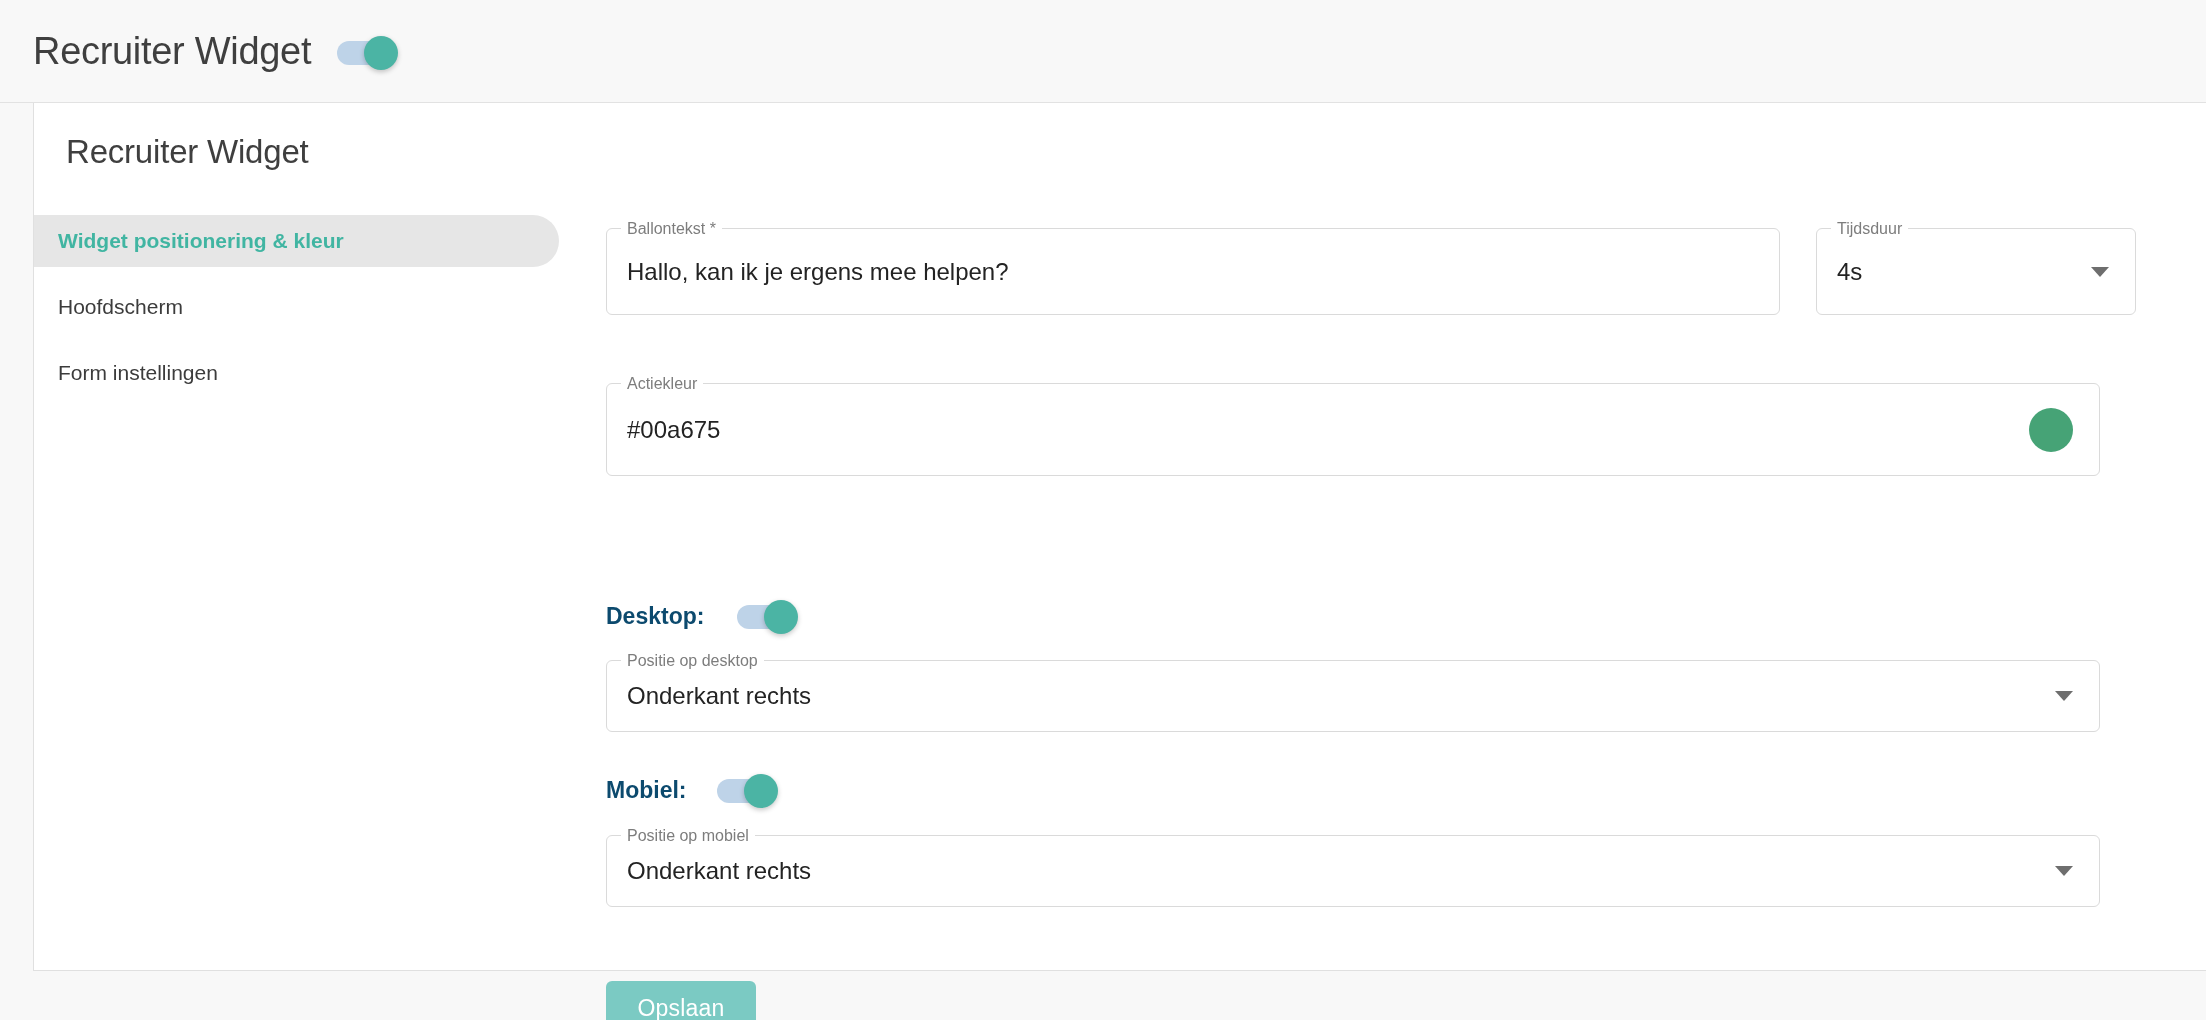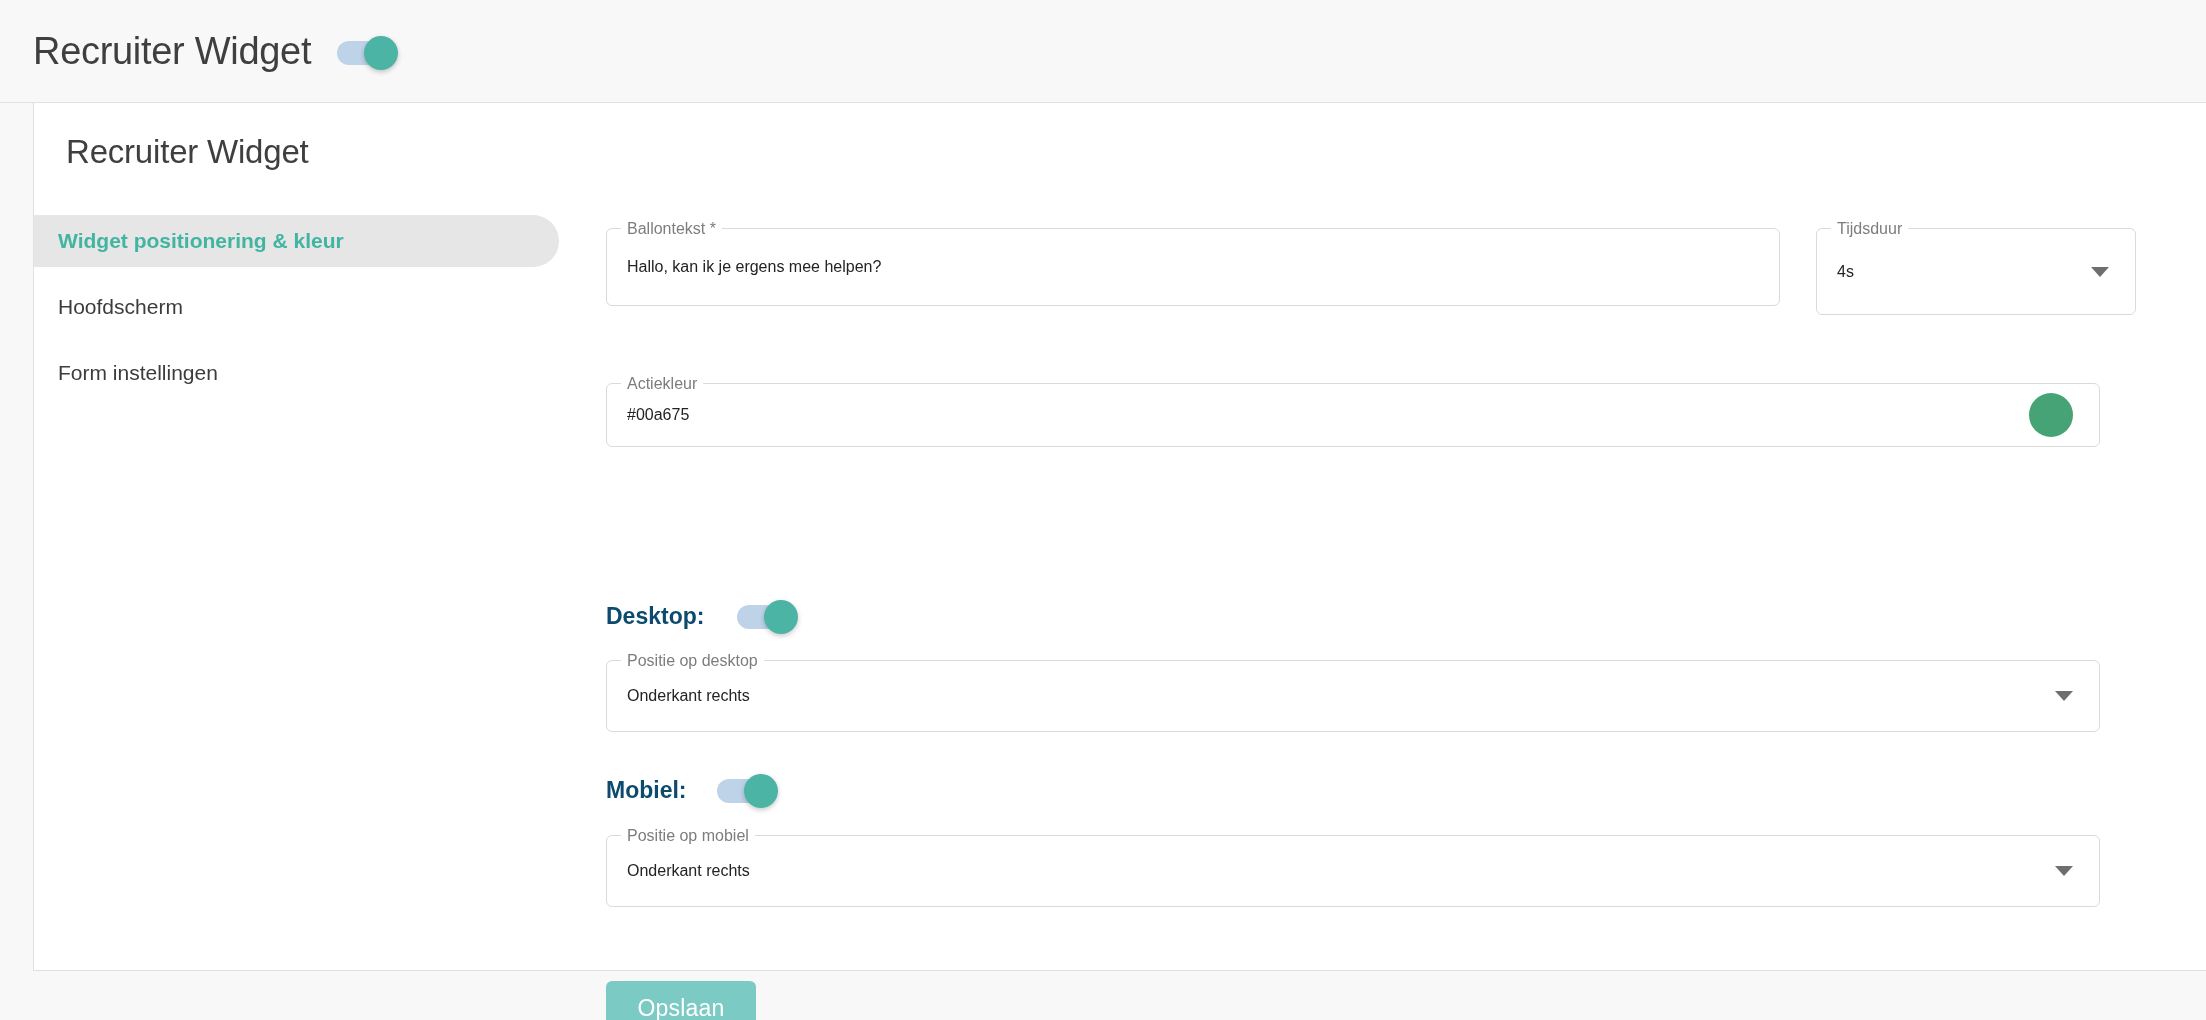--- a/index.html
+++ b/index.html
@@ -137,21 +137,21 @@
     font-size: 16px;
     color: #7d7d7d;
     line-height: 21px;
     white-space: nowrap;
   }
   .field .value {
     position: absolute;
     left: 20px;
     top: 50%;
     transform: translateY(-50%);
-    font-size: 16px;
+    font-size: 24px;
     color: #232323;
     white-space: nowrap;
   }
 
   .caret {
     position: absolute;
     right: 26px;
     top: 50%;
     transform: translateY(-50%);
     width: 0; height: 0;
@@ -167,23 +167,23 @@
     top: 50%;
     transform: translateY(-50%);
     width: 44px;
     height: 44px;
     border-radius: 50%;
     background: #46a376;
     cursor: pointer;
   }
 
   
-  #f-ballontekst { left: 33px;  top: 125px; width: 1174px; height: 78px; }
+  #f-ballontekst { left: 33px;  top: 125px; width: 1174px; height: 87px; }
   #f-tijdsduur   { left: 1243px; top: 125px; width: 320px;  height: 87px; }
-  #f-actiekleur  { left: 33px;  top: 280px; width: 1494px; height: 64px; }
+  #f-actiekleur  { left: 33px;  top: 280px; width: 1494px; height: 93px; }
   #f-pos-desktop { left: 33px;  top: 557px; width: 1494px; height: 72px; }
   #f-pos-mobiel  { left: 33px;  top: 732px; width: 1494px; height: 72px; }
 
   
   .toggle-row {
     position: absolute;
     display: flex;
     align-items: center;
   }
   .toggle-row .label {

